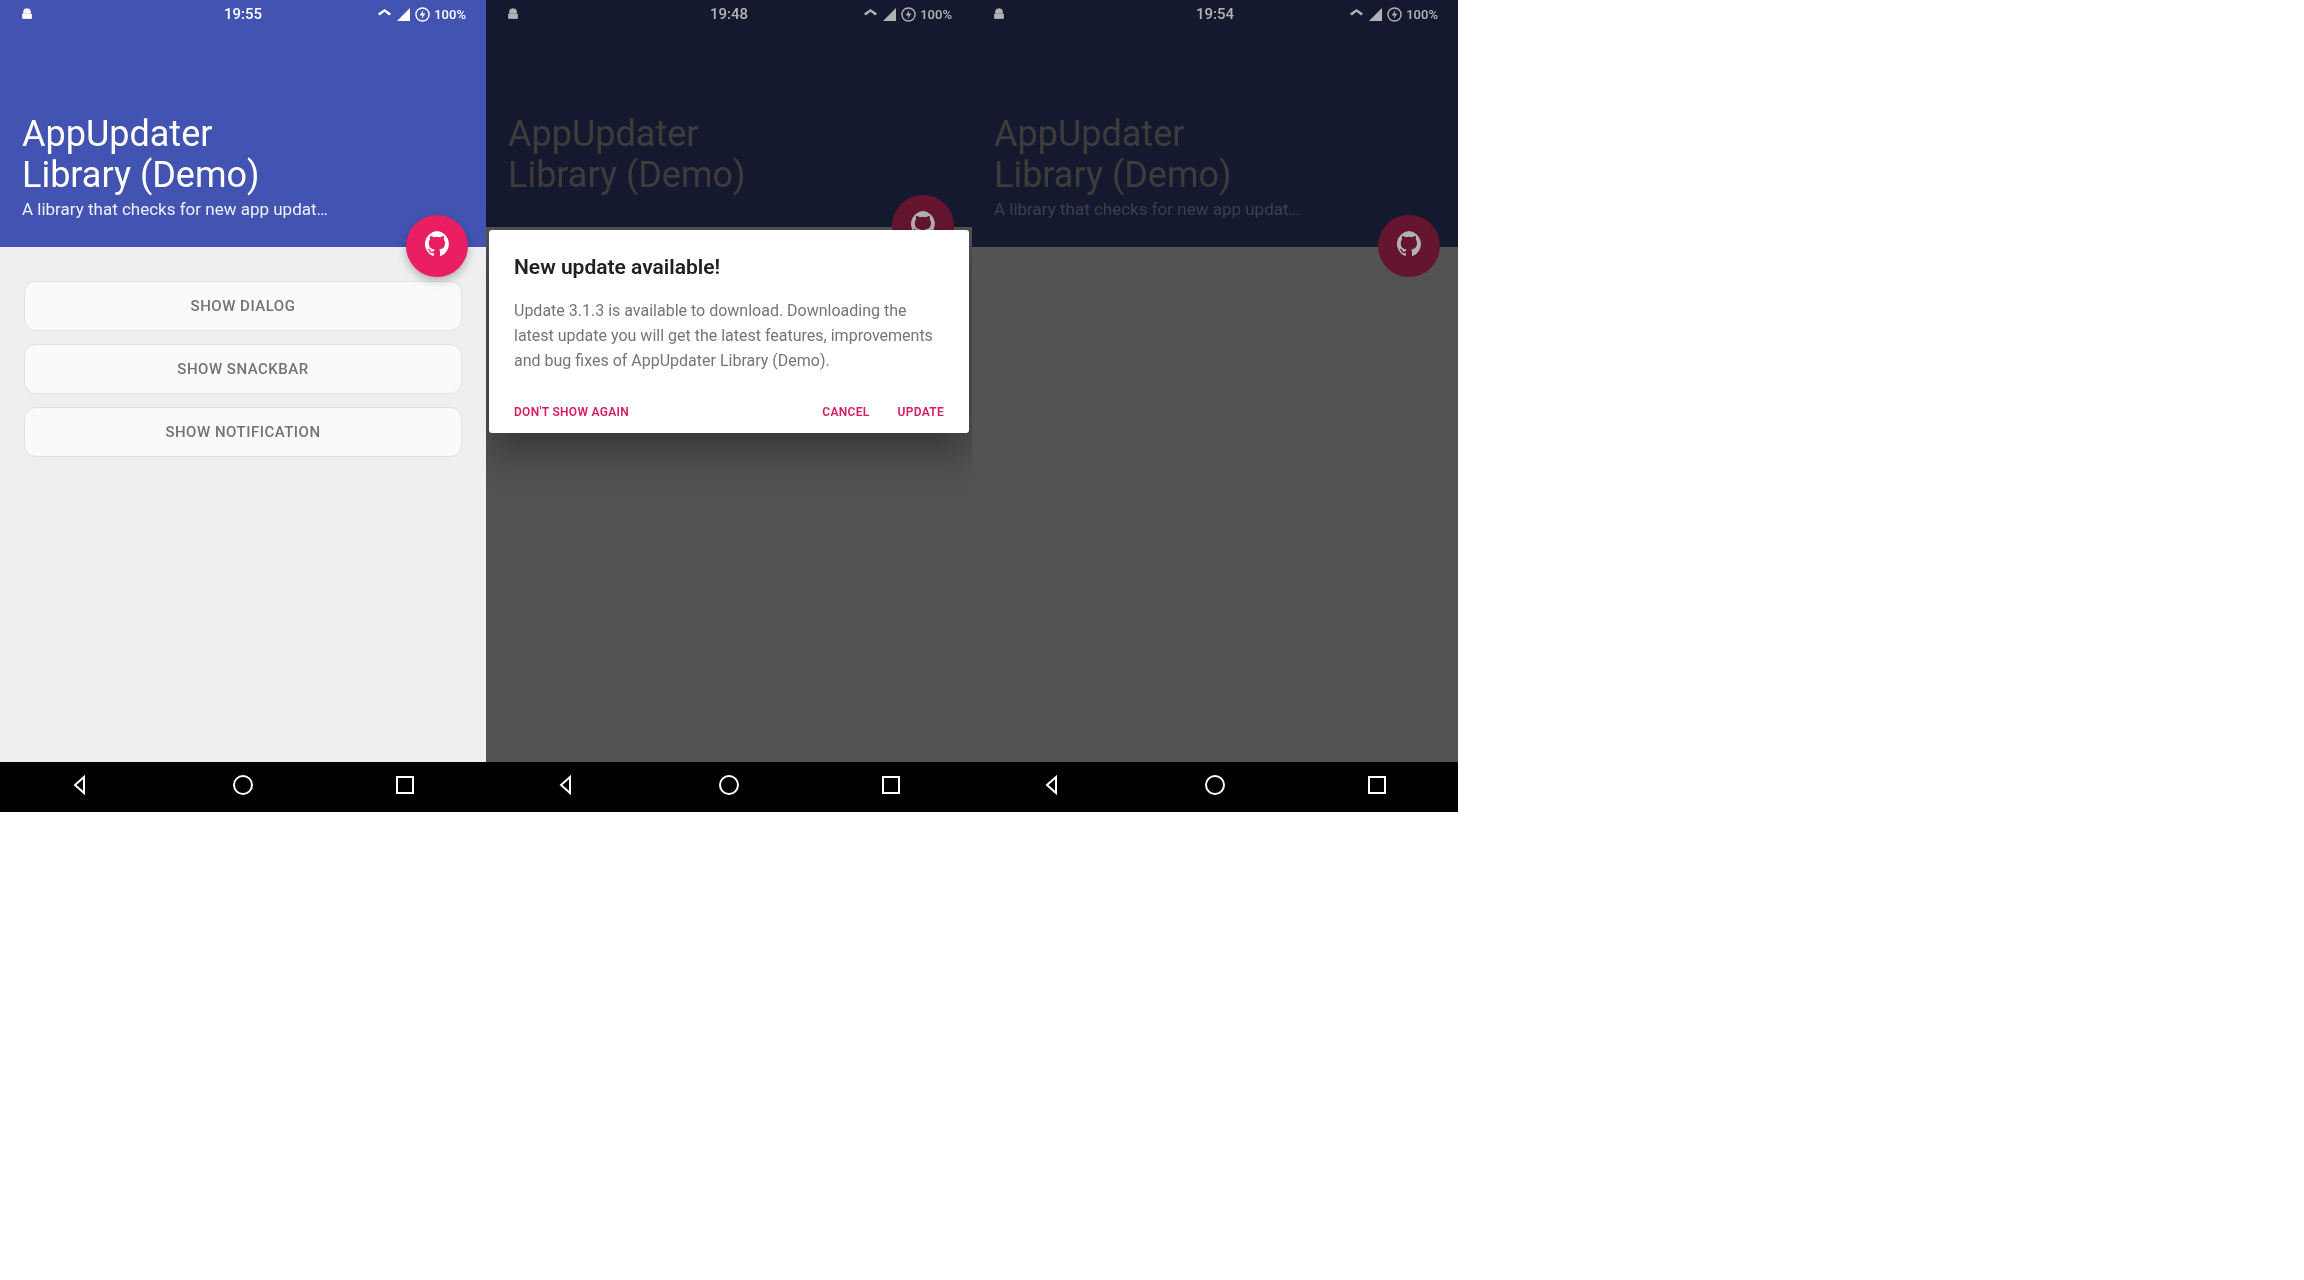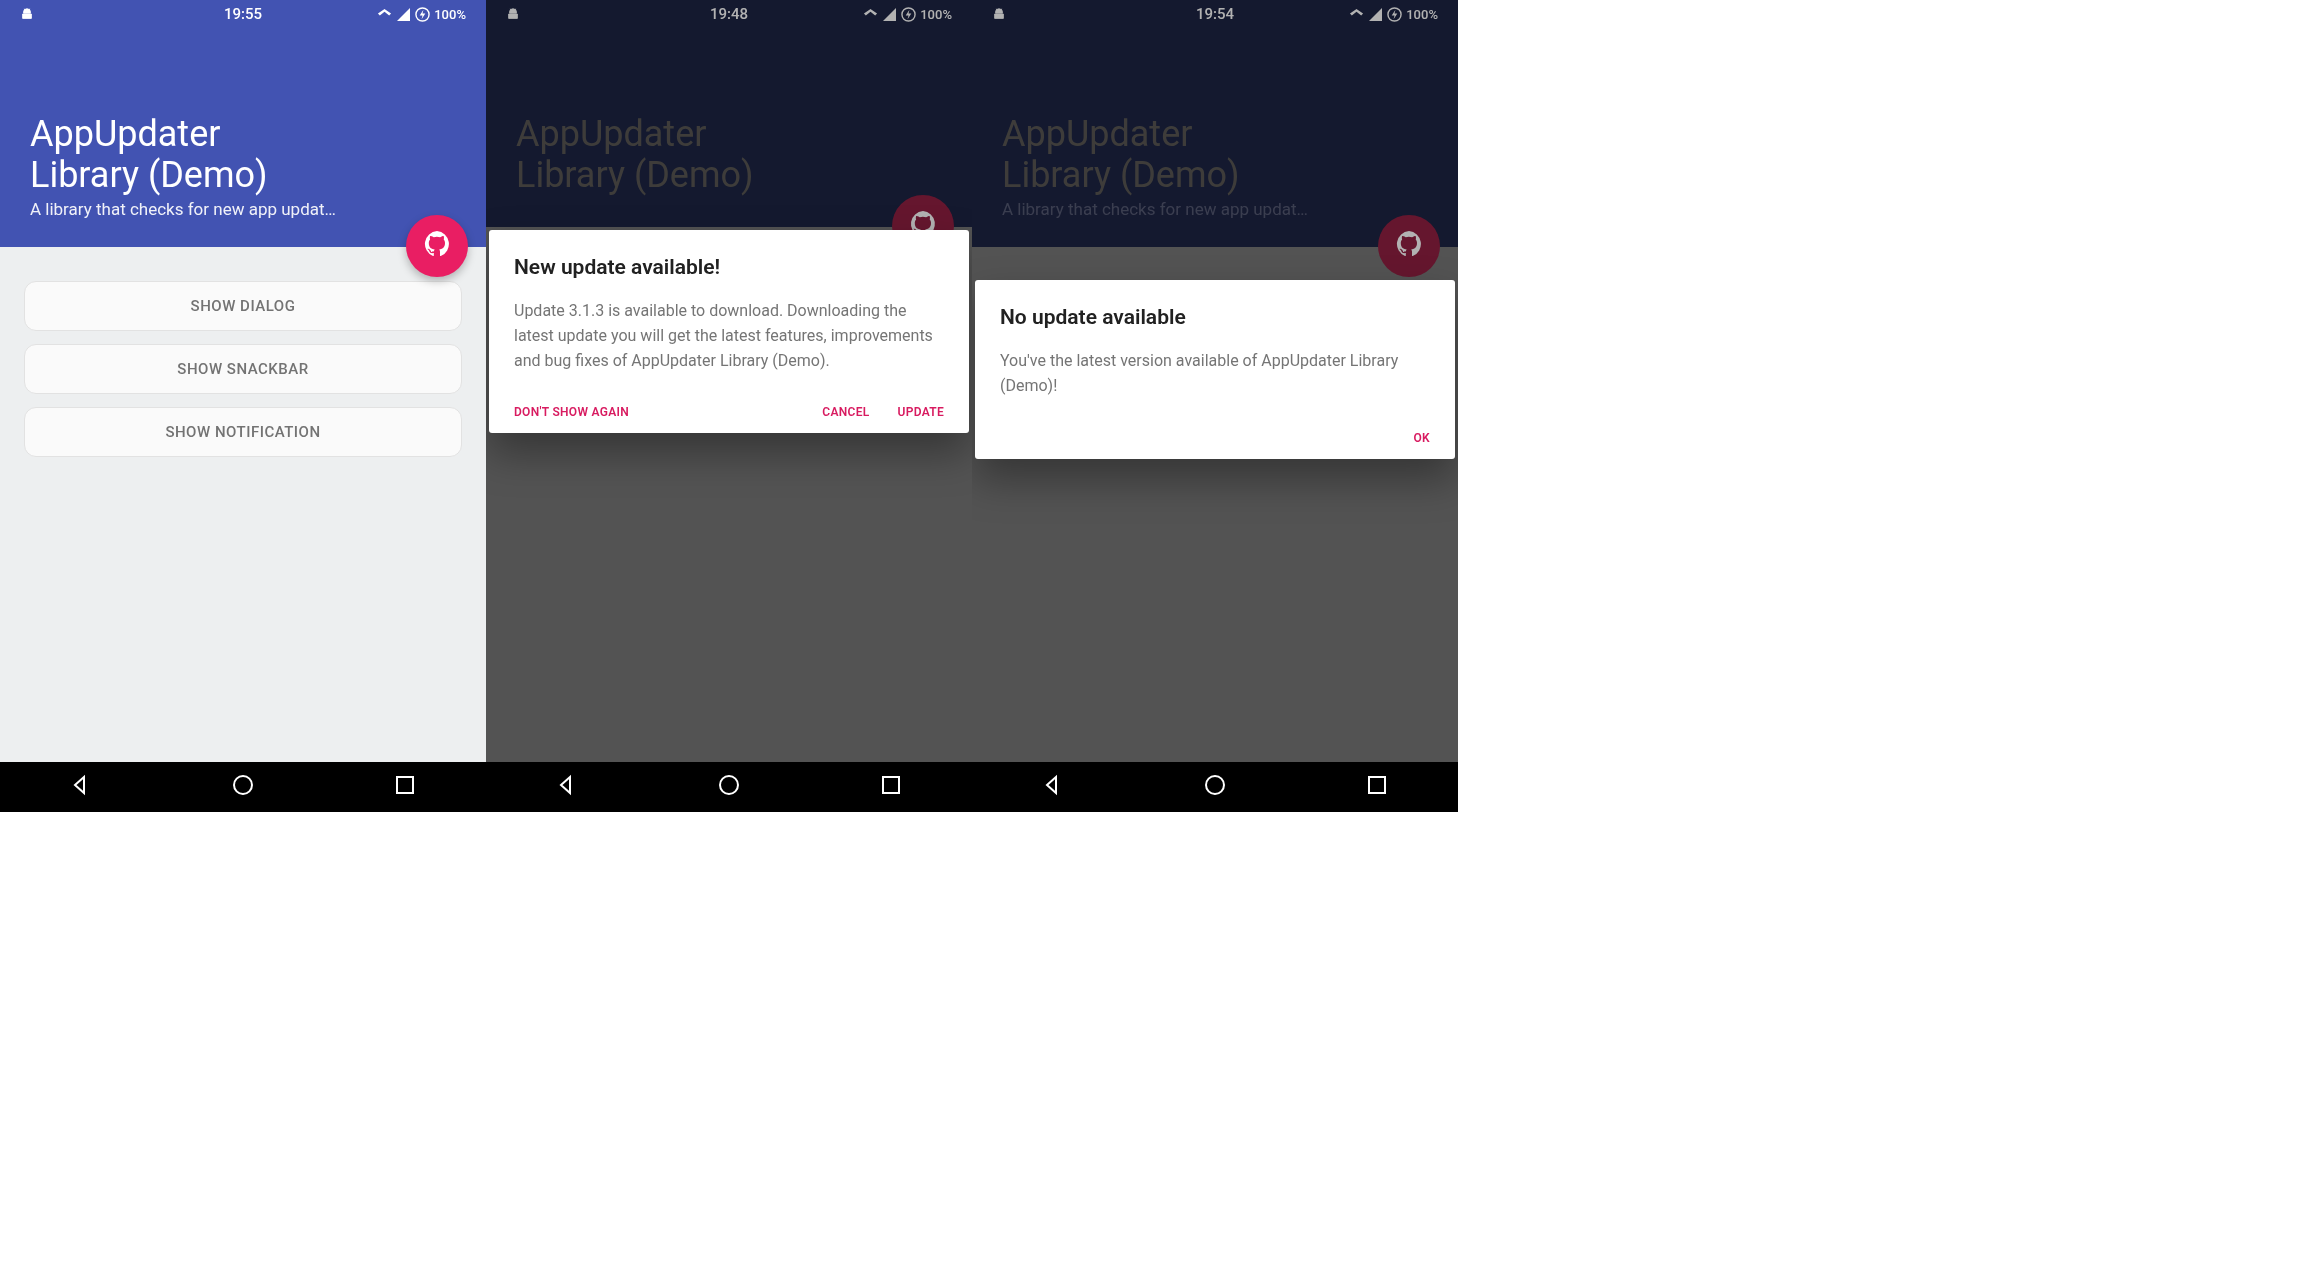--- a/index.html
+++ b/index.html
@@ -34,21 +34,21 @@
   .status-bar.blue { background: #4253b2; }
   .status-bar.dark { background: #1d2444; }
   .status-left { width: 33%; display:flex; align-items:center;}
   .status-center { width: 34%; text-align: center; font-size: 15px; }
   .status-right { width: 33%; display: flex; justify-content: flex-end; align-items: center; gap: 4px; }
   .android-icon svg { height: 14px; width: 14px; display:block; }
   .wifi-icon svg, .cell-icon svg, .flash-icon svg { height: 15px; width: 15px; display:block; }
 
   
   .hero {
-    padding: 86px 26px 28px 30px;
+    padding: 86px 26px 28px 22px;
     color: #fff;
     position: relative;
   }
   .hero.blue { background: #4253b2; }
   .hero.dark { background: #1d2444; }
   .hero-title { font-size: 36px; font-weight: 400; line-height: 1.15; }
   .hero-sub   { margin-top: 2px; font-size: 17px; opacity: .92; white-space: nowrap; overflow:hidden; text-overflow: ellipsis;}
   .dimmed .hero-title { color: #8a8262; opacity:.55;}
   .dimmed .hero-sub   { color: #a8a8b8; opacity:.4;}
 
@@ -318,27 +318,20 @@
     </div>
     <div class="hero-sub">A library that checks for new app updat…</div>
     <div class="fab dim">
       <span><svg viewBox="0 0 30 30">
             <use href="#i-github"></use>
           </svg></span>
     </div>
   </div>
 
   <div class="scrim"></div>
-  <div class="dialog dialog-b">
-    <div class="dialog-title">No update available</div>
-    <div class="dialog-body">You've the latest version available of AppUpdater Library (Demo)!</div>
-    <div class="dialog-actions">
-      <span class="dlg-btn">OK</span>
-    </div>
-  </div>
 
   <div class="navbar">
     <span><svg viewBox="0 0 22 22">
           <use href="#i-back"></use>
         </svg></span>
     <span><svg viewBox="0 0 22 22">
           <use href="#i-home"></use>
         </svg></span>
     <span><svg viewBox="0 0 22 22">
           <use href="#i-recent"></use>

